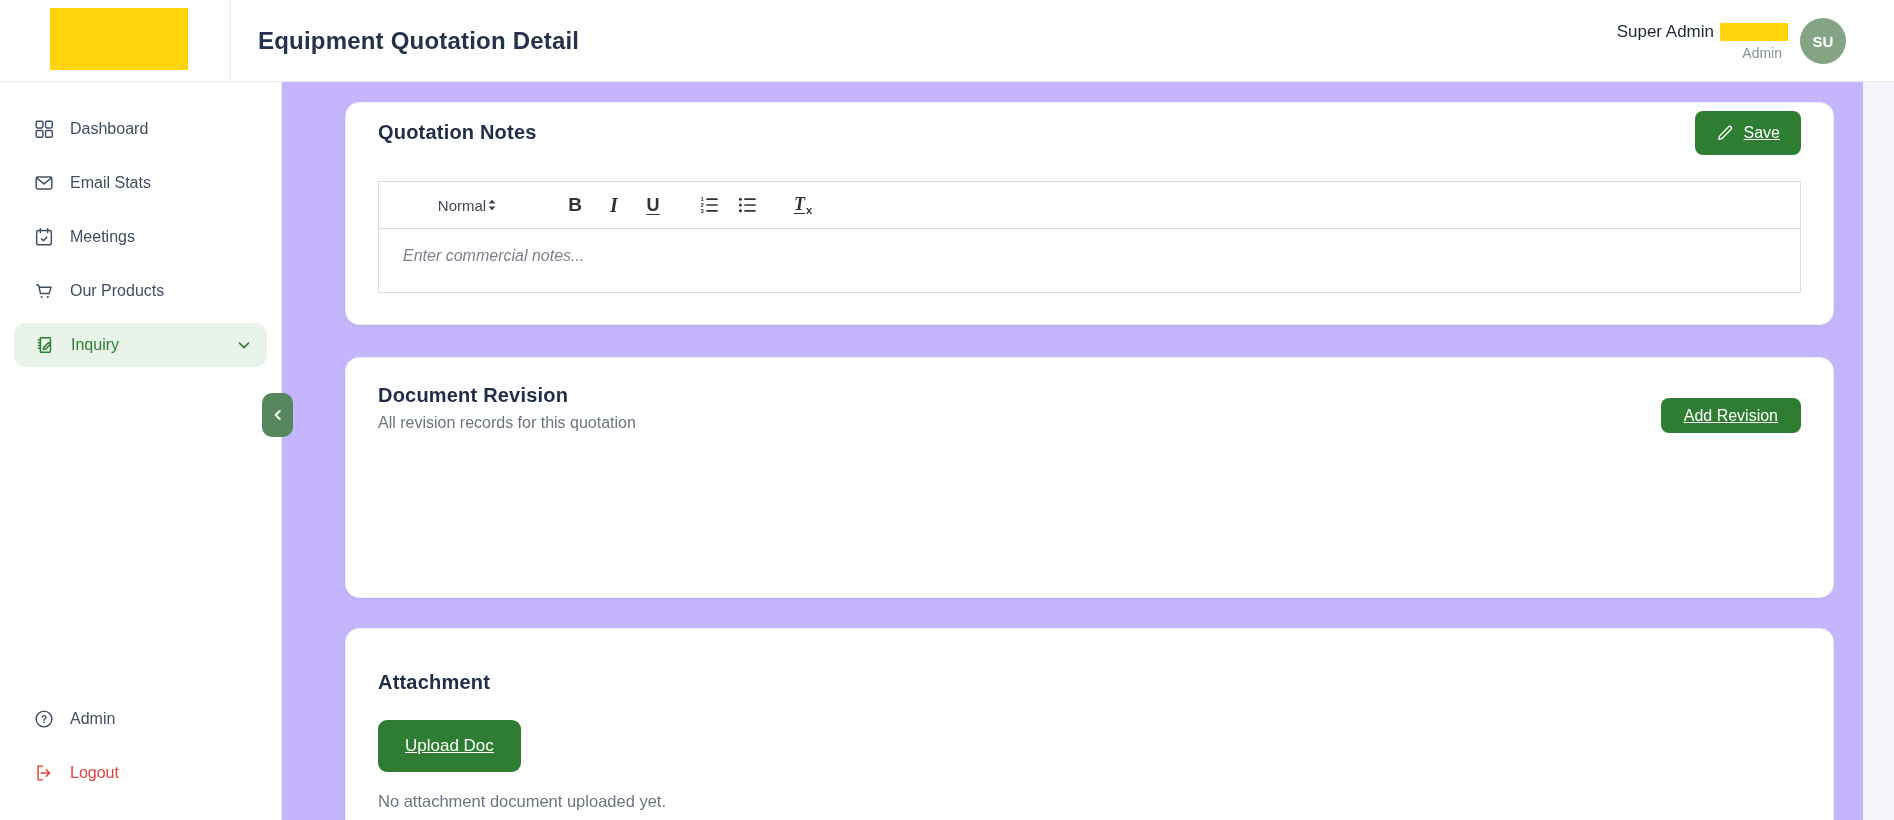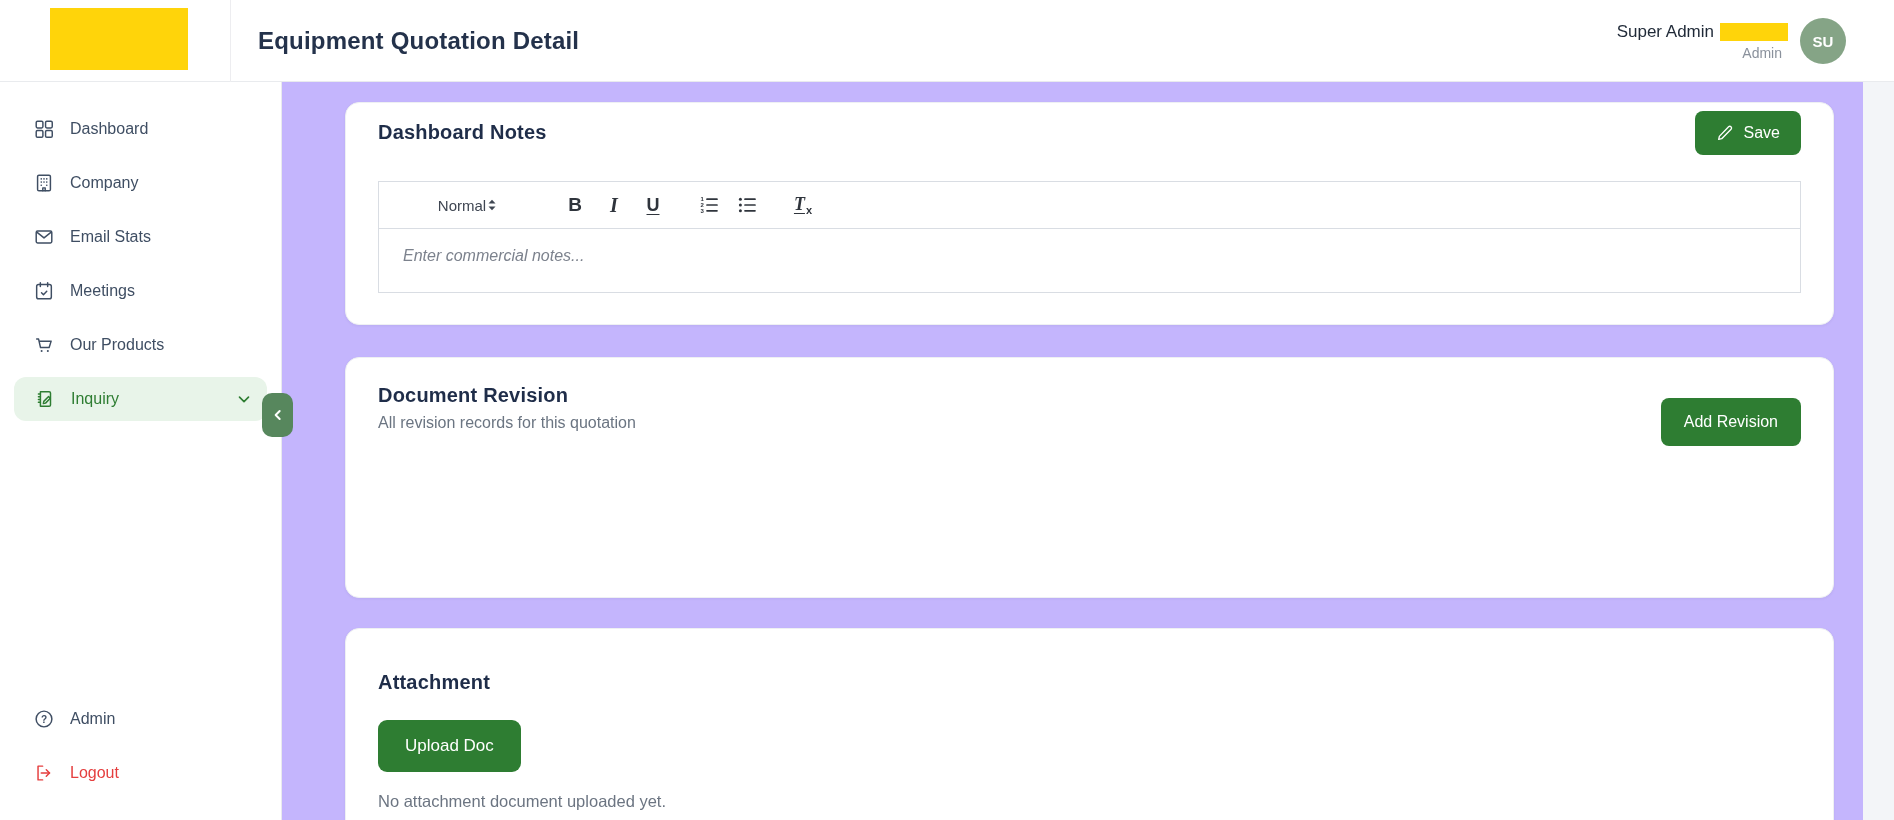--- a/index.html
+++ b/index.html
@@ -59,21 +59,21 @@
   .card{position:absolute;left:345px;width:1489px;background:#fff;
     border:1px solid var(--card-border);border-radius:14px;
     box-shadow:0 1px 3px rgba(16,24,40,.05);}
   .card h2{font-size:20px;font-weight:700;color:#1f2d49;letter-spacing:.2px;}
   #card-notes{top:102px;height:223px;}
   #card-revision{top:357px;height:241px;}
   #card-attachment{top:628px;height:260px;}
 
   .btn{display:inline-flex;align-items:center;justify-content:center;gap:10px;
     background:var(--green);color:#fff;border:none;border-radius:8px;
-    font-family:"Liberation Sans",sans-serif;font-size:16px;cursor:pointer;}
+    font-family:"Liberation Sans",sans-serif;font-size:16px;cursor:pointer;text-decoration:underline;}
 
   
   #card-notes h2{position:absolute;left:32px;top:18px;}
   .save-btn{position:absolute;right:32px;top:8px;height:44px;padding:0 21px;}
   .editor{position:absolute;left:32px;right:32px;top:78px;}
   .ql-toolbar{height:48px;border:1px solid #d9dde3;display:flex;align-items:center;
     padding-left:23px;}
   .ql-body{height:64px;border:1px solid #d9dde3;border-top:none;padding:18px 24px;cursor:text;}
   .placeholder{font-style:italic;font-size:16px;color:#7c828d;}
   .ql-format{display:flex;align-items:center;width:132px;justify-content:center;cursor:pointer;color:#3f4652;}
@@ -87,21 +87,21 @@
   .b-glyph{font-size:19px;font-weight:800;}
   .i-glyph{font-family:"Liberation Serif",serif;font-style:italic;font-size:20px;font-weight:600;}
   .u-glyph{font-size:18px;font-weight:600;text-decoration:underline;text-underline-offset:3px;}
   .tx-glyph{font-family:"Liberation Serif",serif;font-style:italic;font-size:18px;font-weight:600;
     text-decoration:underline;text-underline-offset:3px;}
   .tx-sub{font-size:11px;font-weight:800;font-style:normal;vertical-align:-4px;margin-left:1px;}
 
   
   #card-revision h2{position:absolute;left:32px;top:26px;}
   .card-subtitle{position:absolute;left:32px;top:56px;font-size:16px;color:#6b7582;}
-  .add-btn{position:absolute;right:32px;top:40px;height:48px;padding:0 23px;}
+  .add-btn{position:absolute;right:32px;top:40px;height:35px;padding:0 23px;}
   .tbl-wrap{position:absolute;left:40px;right:34px;top:111px;border:1px solid #eef1f4;
     border-radius:10px;overflow:hidden;}
   table{width:100%;border-collapse:collapse;}
   thead tr{background:var(--tbl-head);}
   th{height:45px;text-align:left;padding-left:25px;font-size:16.5px;font-weight:700;color:#2b3950;}
   td{height:63px;padding-left:25px;font-size:16.5px;color:#202a38;border-top:1px solid #e9ecf0;}
   th:nth-child(1),td:nth-child(1){width:16%;}
   th:nth-child(2),td:nth-child(2){width:53.5%;}
   th:nth-child(3),td:nth-child(3){width:30.5%;}
 
@@ -142,39 +142,20 @@
           <svg class="icon" width="22" height="22" viewBox="0 0 24 24">
             <rect x="3.5" y="3.5" width="7.3" height="7.3" rx="1.4"></rect>
             <rect x="13.7" y="3.5" width="7.3" height="7.3" rx="1.4"></rect>
             <rect x="3.5" y="13.7" width="7.3" height="7.3" rx="1.4"></rect>
             <rect x="13.7" y="13.7" width="7.3" height="7.3" rx="1.4"></rect>
           </svg>
         </span>
         <span class="lbl">Dashboard</span>
       </div>
 
-      <div class="nav-item">
-        <span class="ic">
-          <svg class="icon" width="22" height="22" viewBox="0 0 24 24">
-            <rect x="5" y="3.5" width="14" height="17" rx="1.5"></rect>
-            <g fill="currentColor" stroke="none">
-              <circle cx="9" cy="7.5" r=".9"></circle>
-                <circle cx="12" cy="7.5" r=".9"></circle>
-                <circle cx="15" cy="7.5" r=".9"></circle>
-              <circle cx="9" cy="11" r=".9"></circle>
-                <circle cx="12" cy="11" r=".9"></circle>
-                <circle cx="15" cy="11" r=".9"></circle>
-              <circle cx="9" cy="14.5" r=".9"></circle>
-                <circle cx="15" cy="14.5" r=".9"></circle>
-            </g>
-            <path d="M10.7 20.5v-3.2h2.6v3.2"></path>
-          </svg>
-        </span>
-        <span class="lbl">Company</span>
-      </div>
 
 
       <div class="nav-item">
         <span class="ic">
           <svg class="icon" width="22" height="22" viewBox="0 0 24 24">
             <rect x="3.5" y="5.5" width="17" height="13" rx="1.5"></rect>
             <path d="M4.5 7l7.5 6 7.5-6"></path>
           </svg>
         </span>
         <span class="lbl">Email Stats</span>
@@ -248,21 +229,21 @@
 
   <div class="collapse-tab">
     <span style="display:flex;">
       <svg width="16" height="16" viewBox="0 0 24 24" style="stroke:#fff;fill:none;stroke-width:3;stroke-linecap:round;stroke-linejoin:round;">
         <polyline points="14.5 6 8.5 12 14.5 18"></polyline>
       </svg>
     </span>
   </div>
 
   <div class="card" id="card-notes">
-    <h2>Dashboard Notes</h2>
+    <h2>Quotation Notes</h2>
     <button class="btn save-btn">
       <span style="display:flex;">
         <svg width="18" height="18" viewBox="0 0 24 24" style="stroke:#fff;fill:none;stroke-width:1.8;stroke-linecap:round;stroke-linejoin:round;">
           <path d="M16.8 3.7a2.3 2.3 0 0 1 3.3 3.2L7.6 19.6 3.6 20.5l.9-4z"></path>
         </svg>
       </span>
       <span>Save</span>
     </button>
 
     <div class="editor">

